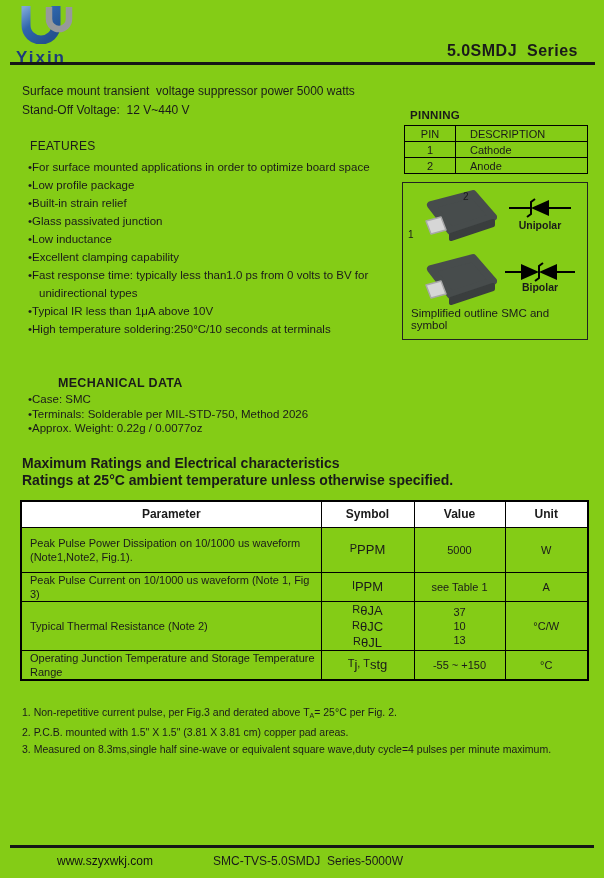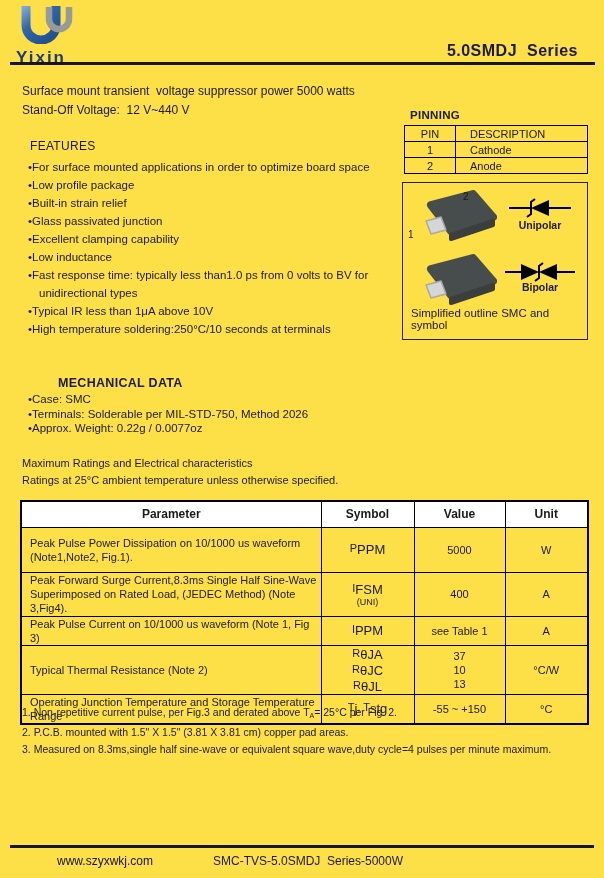--- a/index.html
+++ b/index.html
@@ -1,19 +1,19 @@
 <!DOCTYPE html>
 <html><head>
 <meta charset="utf-8">
 <style>
   * { margin:0; padding:0; box-sizing:border-box; }
   html,body { background:#888; }
   .page {
     position:relative; width:604px; height:878px; margin:0 auto;
-    background:#fde047; color:#1a1a1a;
+    background:#84cc16; color:#1a1a1a;
     font-family:"Liberation Sans","DejaVu Sans",sans-serif;
     overflow:hidden;
   }
   .abs { position:absolute; }
 
   
   .brand-text { font-size:17px; font-weight:bold; color:#1d3c7c; letter-spacing:2px; }
   .series-title { font-size:16px; font-weight:600; letter-spacing:0.5px; white-space:pre; }
   .rule { background:#161616; height:3px; }
 
@@ -35,21 +35,21 @@
   .pin-table td.c { text-align:center; width:51px; }
   .pin-table td.l { padding-left:14px; }
 
   
   .outline-box { width:186px; height:158px; border:1.5px solid #222; }
   .pin-num { font-size:10px; }
   .sym-label { font-size:10.5px; font-weight:bold; text-align:center; }
   .outline-caption { font-size:11.5px; }
 
   
-  .ratings-heading div { font-size:11px; font-weight:normal; line-height:17px; }
+  .ratings-heading div { font-size:14px; font-weight:bold; line-height:17px; }
 
   
   .main-table { border-collapse:collapse; table-layout:fixed; width:567px; border:2px solid #000; }
   .main-table td, .main-table th { border:1.5px solid #000; font-size:11px; vertical-align:middle; }
   .main-table th { font-size:12px; font-weight:bold; height:26px; text-align:center; background:#fff; }
   .main-table td.param { padding-left:8px; white-space:pre-line; line-height:14px; text-align:left; }
   .main-table td.mid { text-align:center; }
   sub.sb { font-size:13px; vertical-align:-2px; letter-spacing:0; }
   .sym-note { font-size:9px; display:block; line-height:10px; }
   .sym-line { line-height:14px; }
@@ -93,22 +93,22 @@
     <div class="intro-line">Surface mount transient  voltage suppressor power 5000 watts</div>
     <div class="intro-line">Stand-Off Voltage:  12 V~440 V</div>
   </div>
 
   <div class="abs sec-title" style="left:30px; top:139px;">FEATURES</div>
   <div class="abs" style="left:28px; top:158px; width:364px;">
     <div class="feat-item">For surface mounted applications in order to  optimize board space</div>
     <div class="feat-item">Low profile package</div>
     <div class="feat-item">Built-in strain relief</div>
     <div class="feat-item">Glass passivated junction</div>
+    <div class="feat-item">Low inductance</div>
     <div class="feat-item">Excellent clamping capability</div>
-    <div class="feat-item">Low inductance</div>
     <div class="feat-item">Fast response time: typically less than1.0 ps from 0 volts  to BV for unidirectional types</div>
     <div class="feat-item">Typical IR less than 1μA above 10V</div>
     <div class="feat-item">High temperature soldering:250°C/10 seconds at terminals</div>
   </div>
 
   <div class="abs sec-title bold" style="left:410px; top:109px; font-size:11.5px;">PINNING</div>
   <table class="abs pin-table" style="left:404px; top:125px;">
     <tbody>
         <tr>
       <td class="c">PIN</td>
@@ -191,30 +191,20 @@
     <tr style="height:45px;">
       <td class="param">Peak Pulse Power Dissipation on 10/1000 us waveform
 (Note1,Note2, Fig.1).</td>
       <td class="mid">
         <span>P</span><sub class="sb">PPM</sub>
       </td>
       <td class="mid">5000</td>
       <td class="mid">W</td>
     </tr>
 
-    <tr style="height:44px;">
-      <td class="param">Peak Forward Surge Current,8.3ms Single Half Sine-Wave
-Superimposed on Rated Load, (JEDEC Method) (Note 3,Fig4).</td>
-      <td class="mid">
-        <span class="sym-line"><span>I</span><sub class="sb">FSM</sub></span>
-        <span class="sym-note">(UNI)</span>
-      </td>
-      <td class="mid">400</td>
-      <td class="mid">A</td>
-    </tr>
 
     <tr style="height:25px;">
       <td class="param">Peak Pulse Current on 10/1000 us waveform (Note 1, Fig 3)</td>
       <td class="mid">
         <span>I</span><sub class="sb">PPM</sub>
       </td>
       <td class="mid">see Table 1</td>
       <td class="mid">A</td>
     </tr>
 

